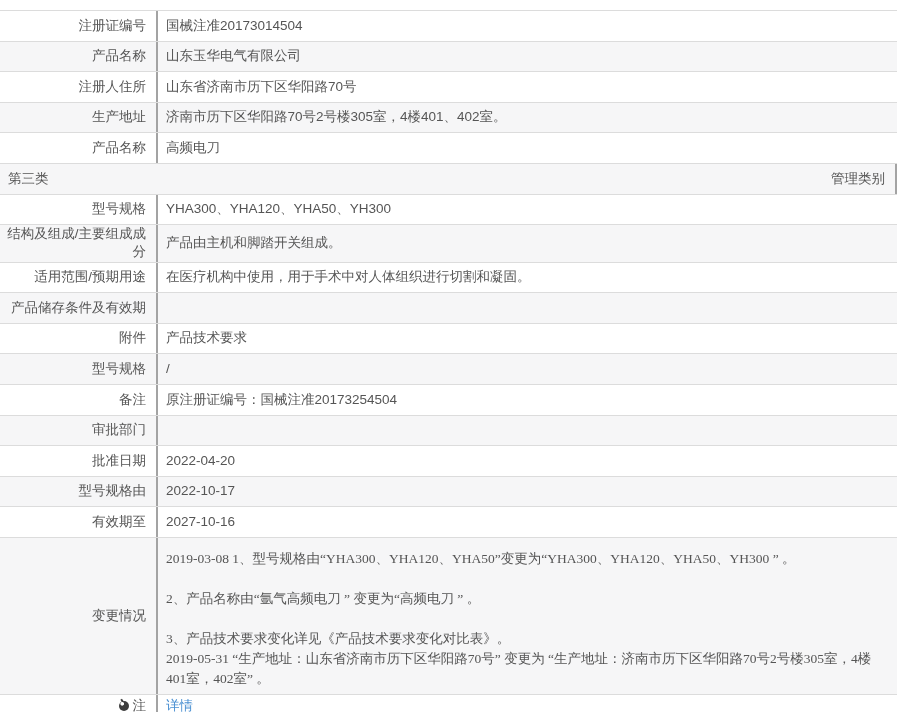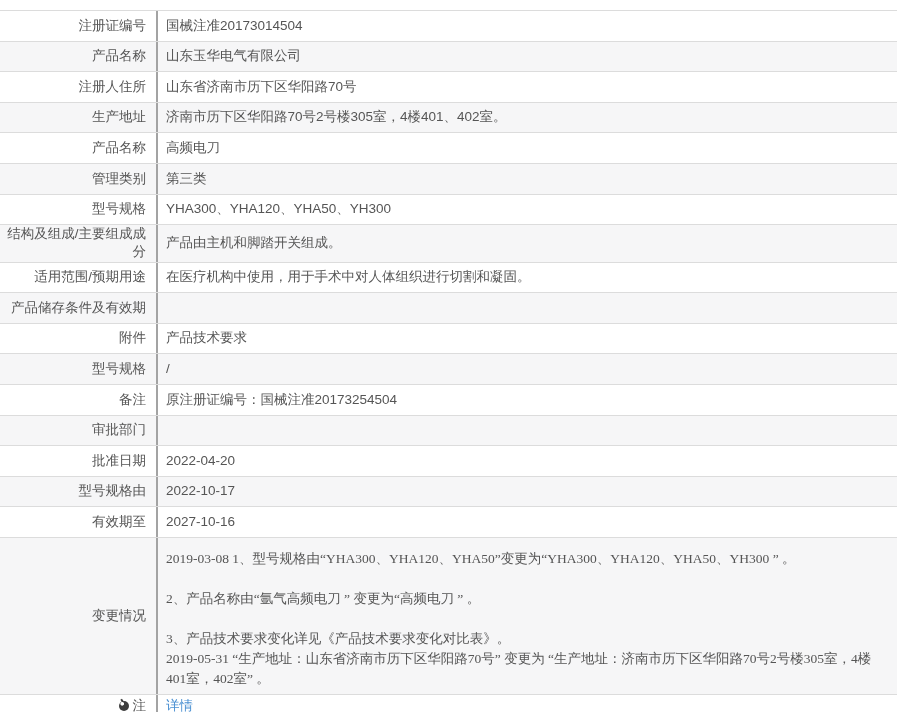--- a/index.html
+++ b/index.html
@@ -122,22 +122,22 @@
     <div class="cell label-cell">生产地址</div>
     <div class="cell value-cell">济南市历下区华阳路70号2号楼305室，4楼401、402室。</div>
   </div>
 
   <div class="row simple">
     <div class="cell label-cell">产品名称</div>
     <div class="cell value-cell">高频电刀</div>
   </div>
 
   <div class="row simple alt">
+    <div class="cell value-cell">第三类</div>
     <div class="cell label-cell">管理类别</div>
-    <div class="cell value-cell">第三类</div>
   </div>
 
   <div class="row simple">
     <div class="cell label-cell">型号规格</div>
     <div class="cell value-cell">YHA300、YHA120、YHA50、YH300</div>
   </div>
 
   <div class="row simple alt">
     <div class="cell label-cell">结构及组成/主要组成成分</div>
     <div class="cell value-cell">产品由主机和脚踏开关组成。</div>

